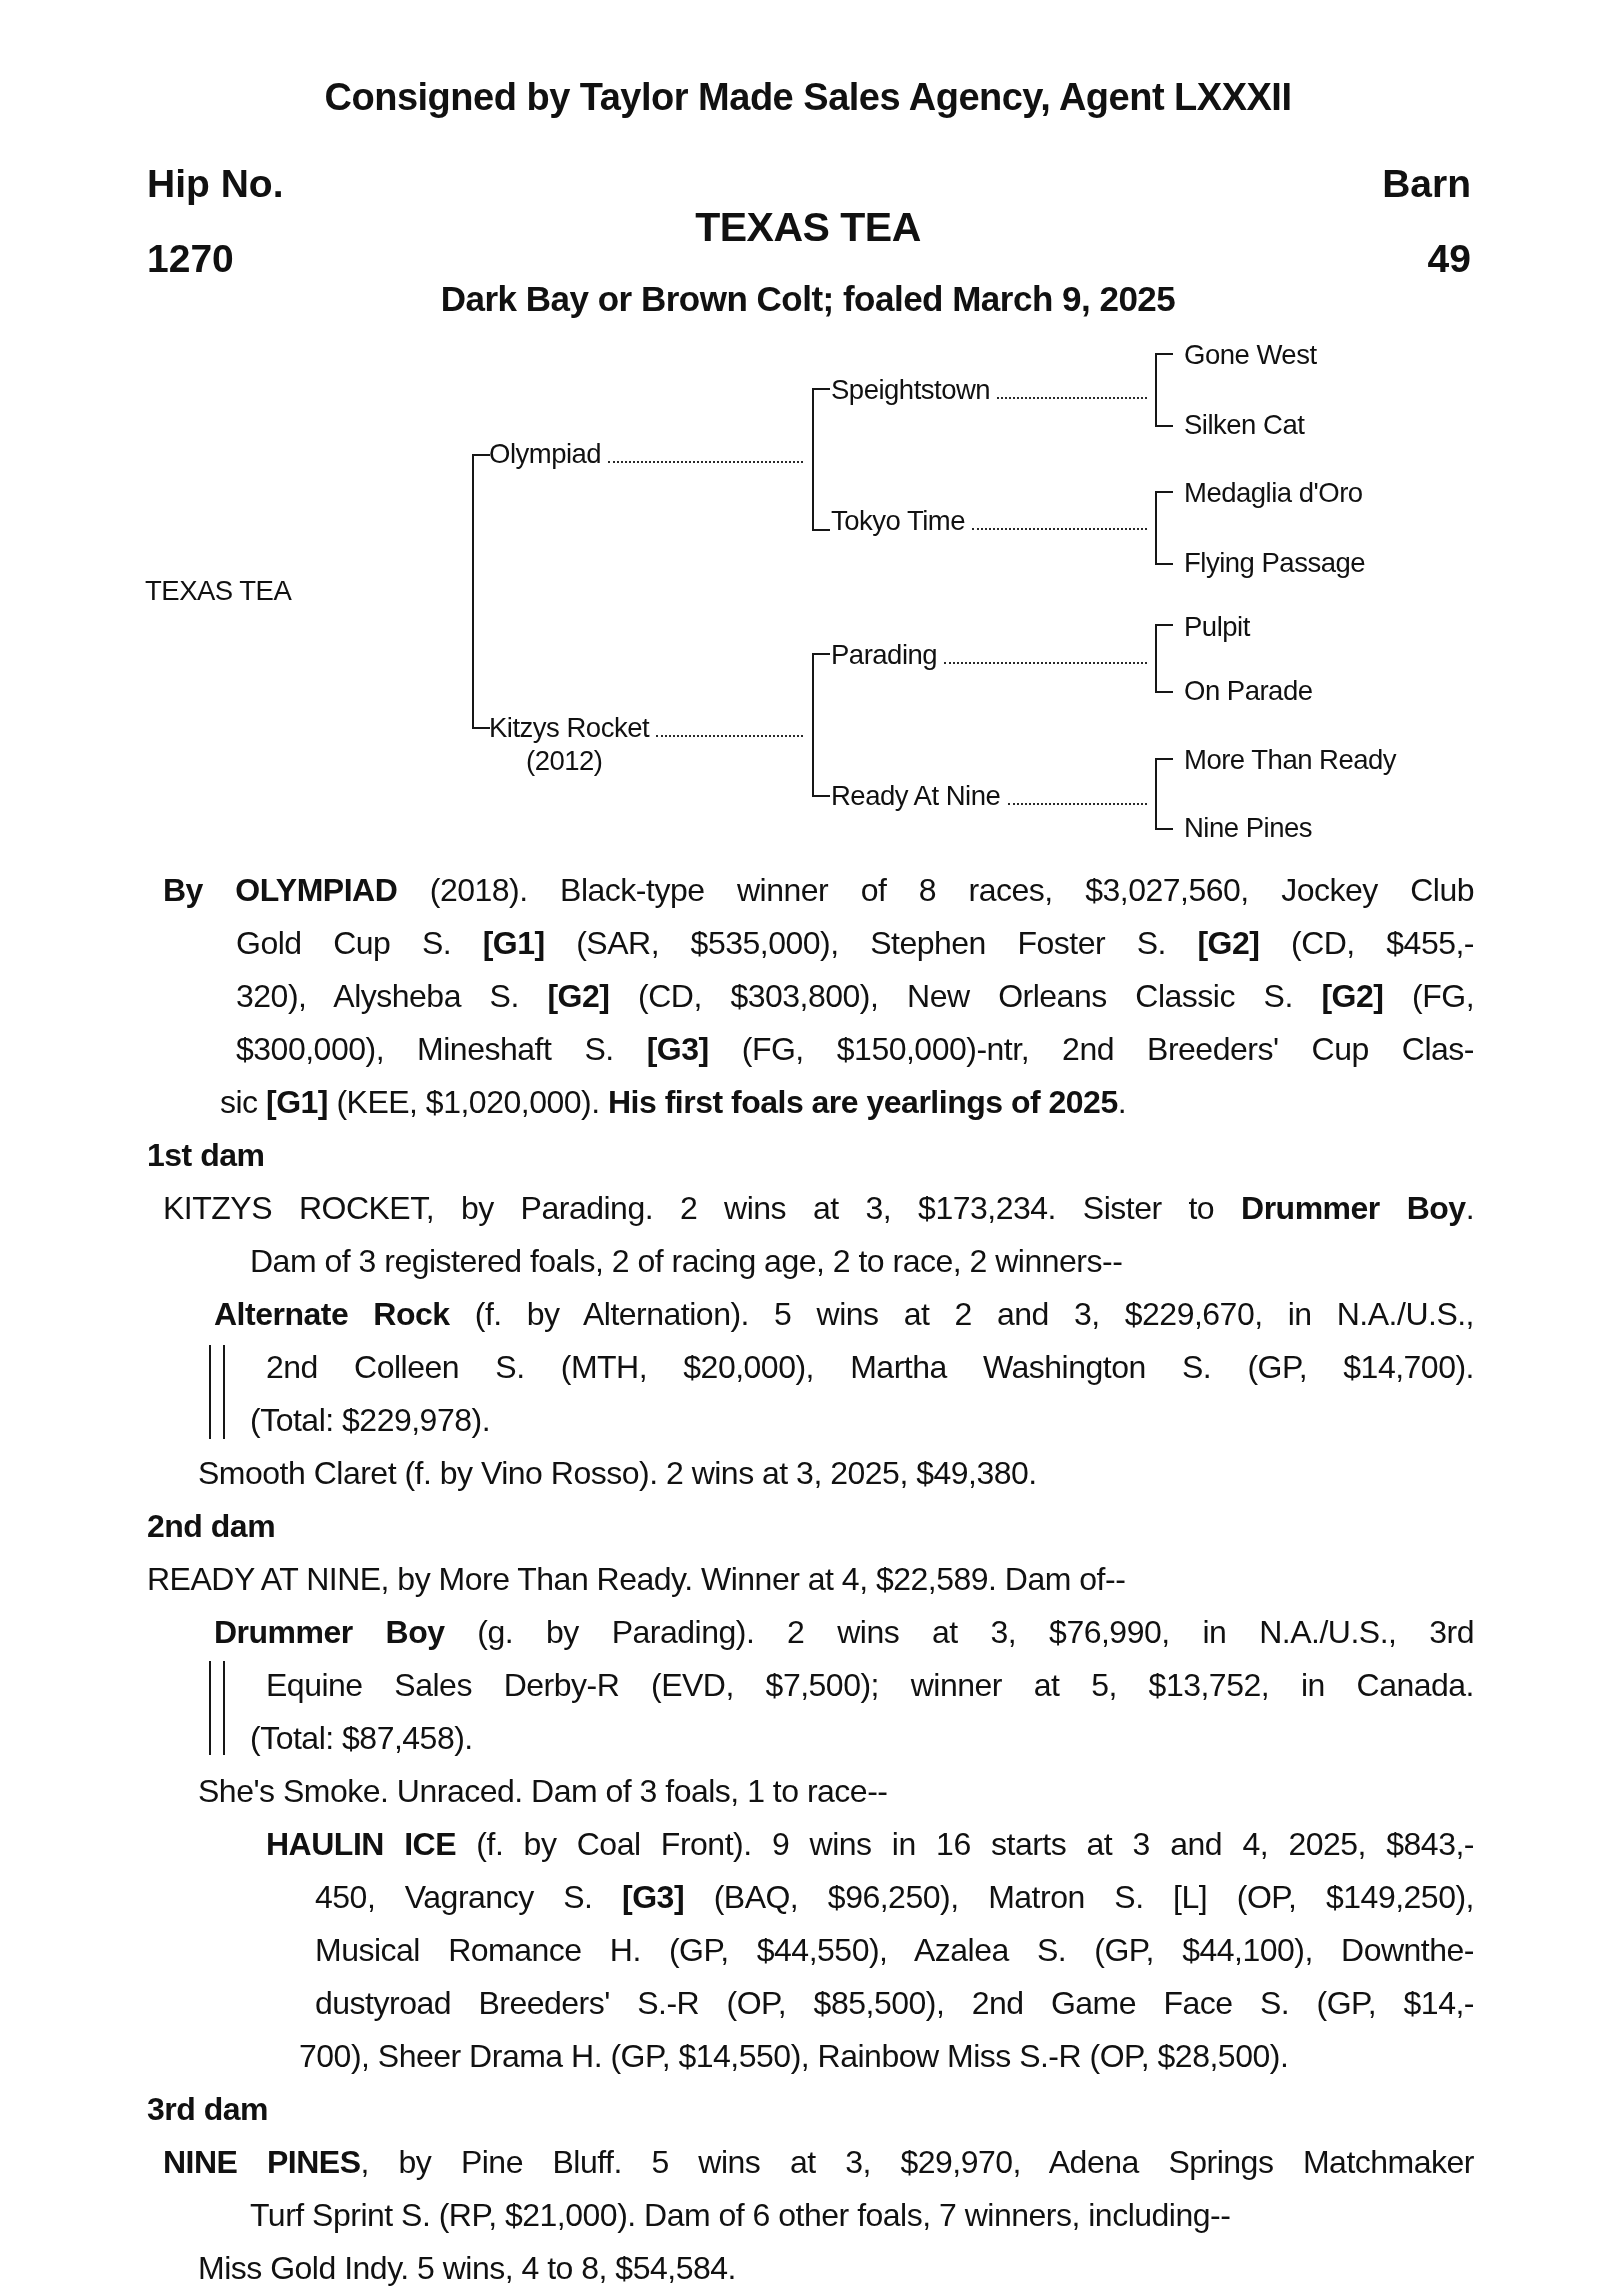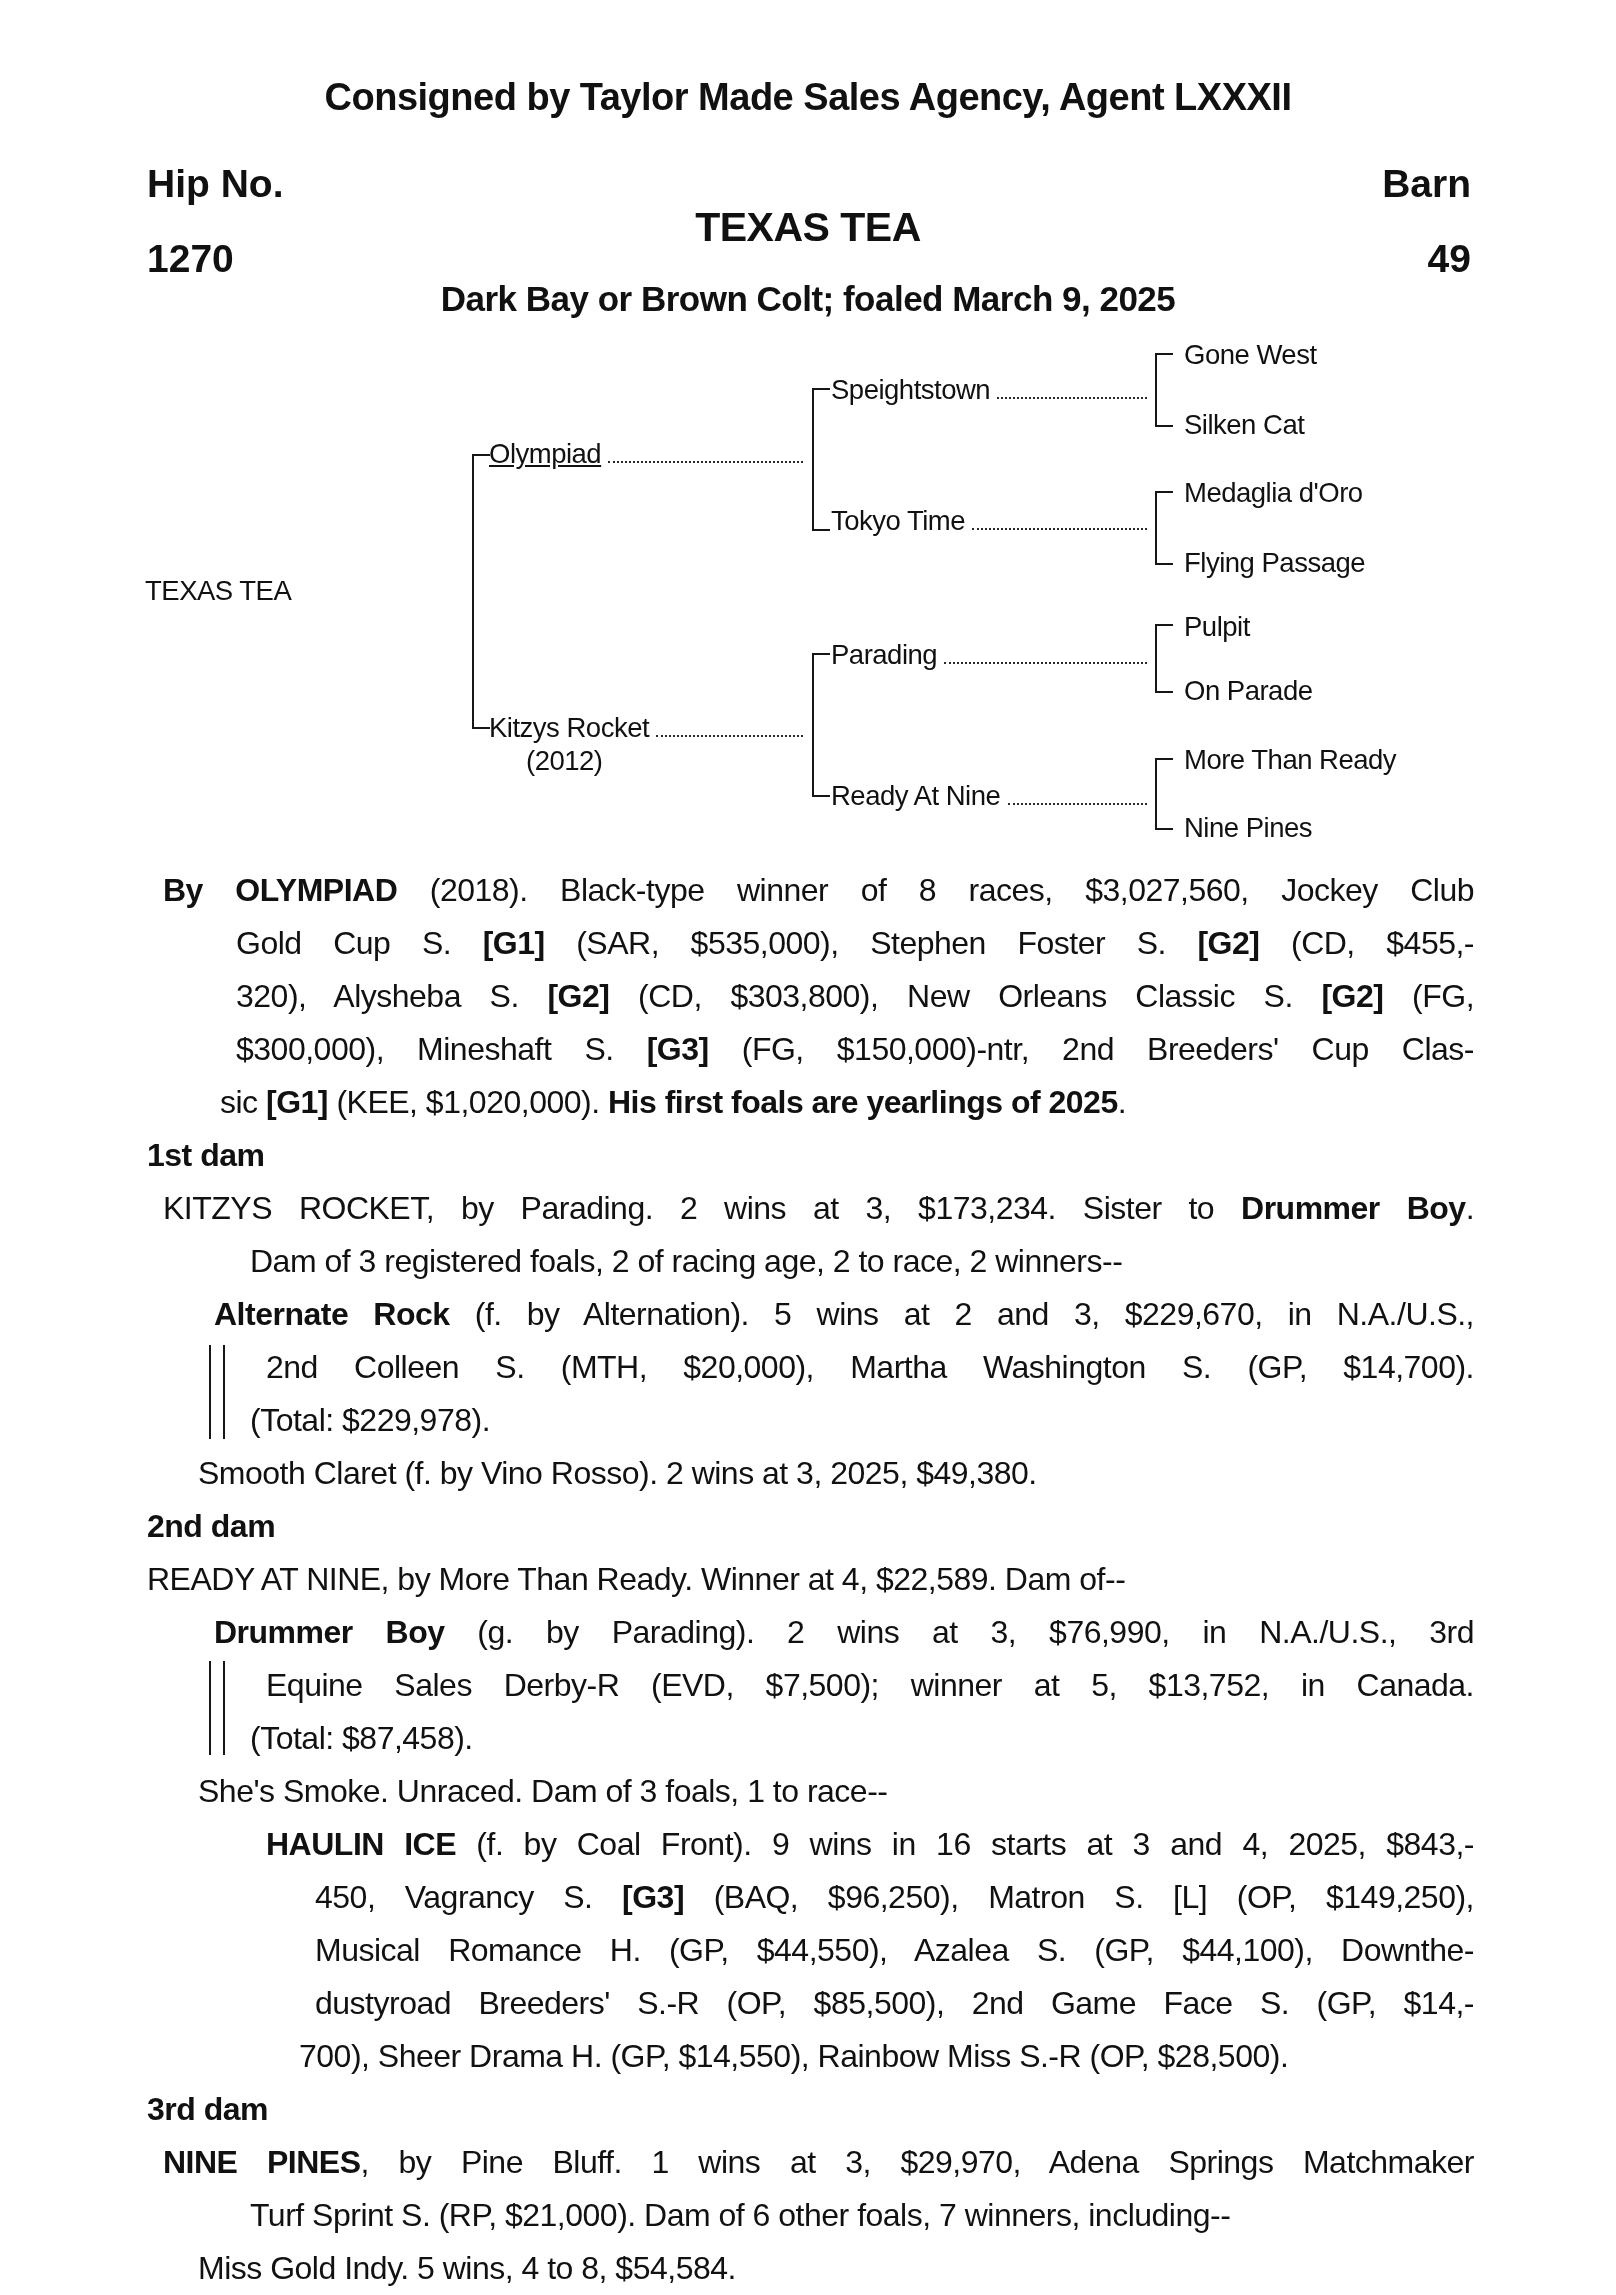--- a/index.html
+++ b/index.html
@@ -64,21 +64,21 @@
     </div>
 
     <div class="bracket" style="left:472px;top:454px;height:271px;"></div>
     <div class="bracket" style="left:812px;top:388px;height:139px;"></div>
     <div class="bracket" style="left:812px;top:653px;height:140px;"></div>
     <div class="bracket" style="left:1155px;top:353px;height:70px;"></div>
     <div class="bracket" style="left:1155px;top:491px;height:70px;"></div>
     <div class="bracket" style="left:1155px;top:624px;height:65px;"></div>
     <div class="bracket" style="left:1155px;top:758px;height:68px;"></div>
 
-    <div class="tnode" style="left:489px;top:438px;width:319px;text-decoration:underline;">
+    <div class="tnode" style="left:489px;top:438px;width:319px;">
       <span class="nm">Olympiad</span>
       <span class="lead"></span>
     </div>
     <div class="tnode" style="left:489px;top:712px;width:319px;">
       <span class="nm">Kitzys Rocket</span>
       <span class="lead"></span>
     </div>
     <div class="tnode" style="left:526px;top:745px;">
       <span class="nm">(2012)</span>
     </div>
@@ -150,20 +150,20 @@
       <div class="bline lvl-progeny fill"><span class="b">Drummer Boy</span><span class=""> (g. by Parading). 2 wins at 3, $76,990, in N.A./U.S., 3rd</span></div>
       <div class="bline lvl-progeny-cont fill"><span class="">Equine Sales Derby-R (EVD, $7,500); winner at 5, $13,752, in Canada.</span></div>
       <div class="bline lvl-progeny-cont"><span class="">(Total: $87,458).</span></div>
       <div class="bline lvl-progeny"><span class="">She's Smoke. Unraced. Dam of 3 foals, 1 to race--</span></div>
       <div class="bline lvl-sub fill"><span class="b">HAULIN ICE</span><span class=""> (f. by Coal Front). 9 wins in 16 starts at 3 and 4, 2025, $843,-</span></div>
       <div class="bline lvl-sub-cont fill"><span class="">450, Vagrancy S. </span><span class="b">[G3]</span><span class=""> (BAQ, $96,250), Matron S. [L] (OP, $149,250),</span></div>
       <div class="bline lvl-sub-cont fill"><span class="">Musical Romance H. (GP, $44,550), Azalea S. (GP, $44,100), Downthe-</span></div>
       <div class="bline lvl-sub-cont fill"><span class="">dustyroad Breeders' S.-R (OP, $85,500), 2nd Game Face S. (GP, $14,-</span></div>
       <div class="bline lvl-sub-cont"><span class="">700), Sheer Drama H. (GP, $14,550), Rainbow Miss S.-R (OP, $28,500).</span></div>
       <div class="bline lvl-root"><span class="b">3rd dam</span></div>
-      <div class="bline lvl-root fill"><span class="b">NINE PINES</span><span class="">, by Pine Bluff. 1 wins at 3, $29,970, Adena Springs Matchmaker</span></div>
+      <div class="bline lvl-root fill"><span class="b">NINE PINES</span><span class="">, by Pine Bluff. 5 wins at 3, $29,970, Adena Springs Matchmaker</span></div>
       <div class="bline lvl-dam-cont"><span class="">Turf Sprint S. (RP, $21,000). Dam of 6 other foals, 7 winners, including--</span></div>
       <div class="bline lvl-progeny"><span class="">Miss Gold Indy. 5 wins, 4 to 8, $54,584.</span></div>
       <div class="bline lvl-root"></div>
     </div>
 
 </div>
 
 
 </body></html>

